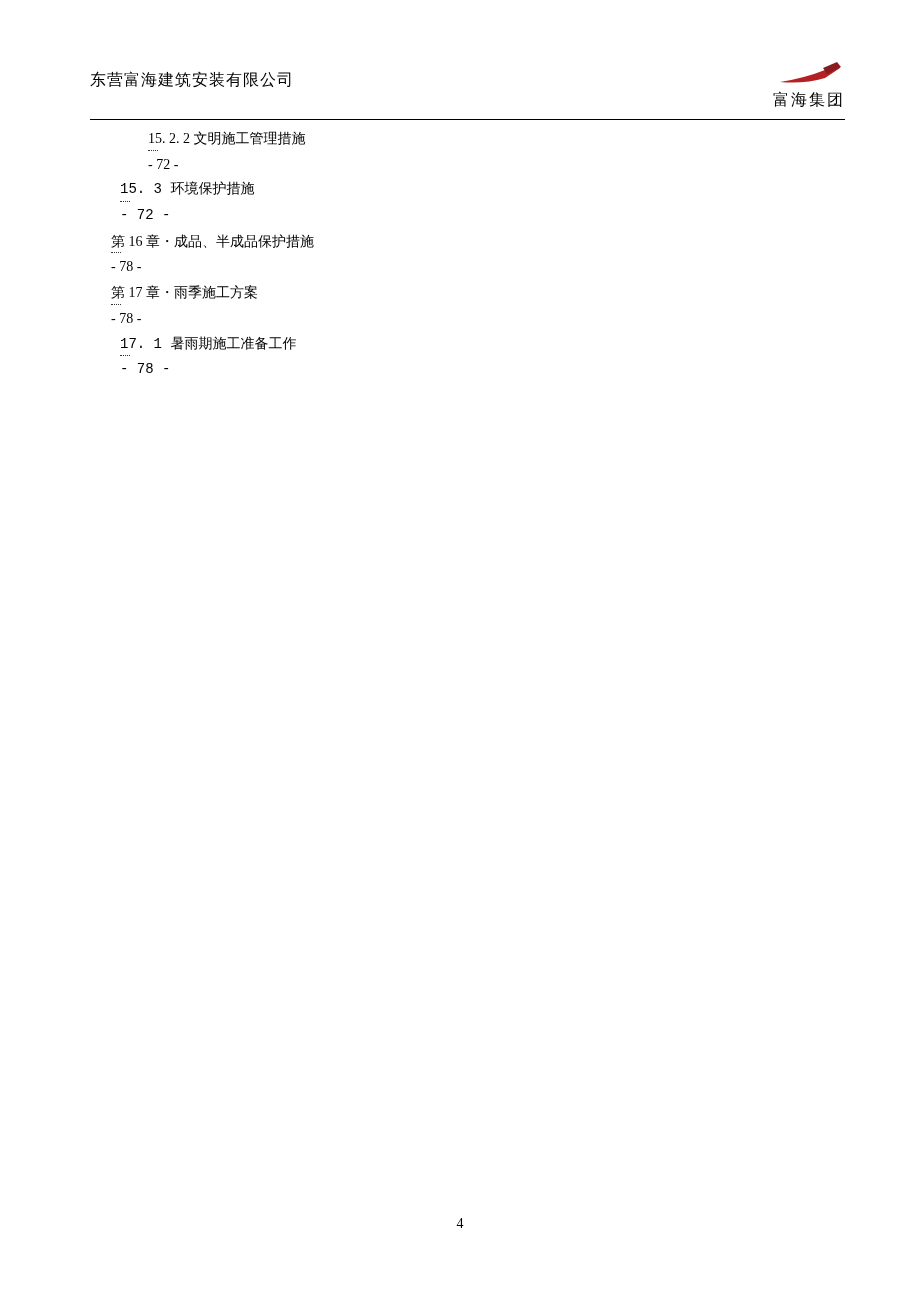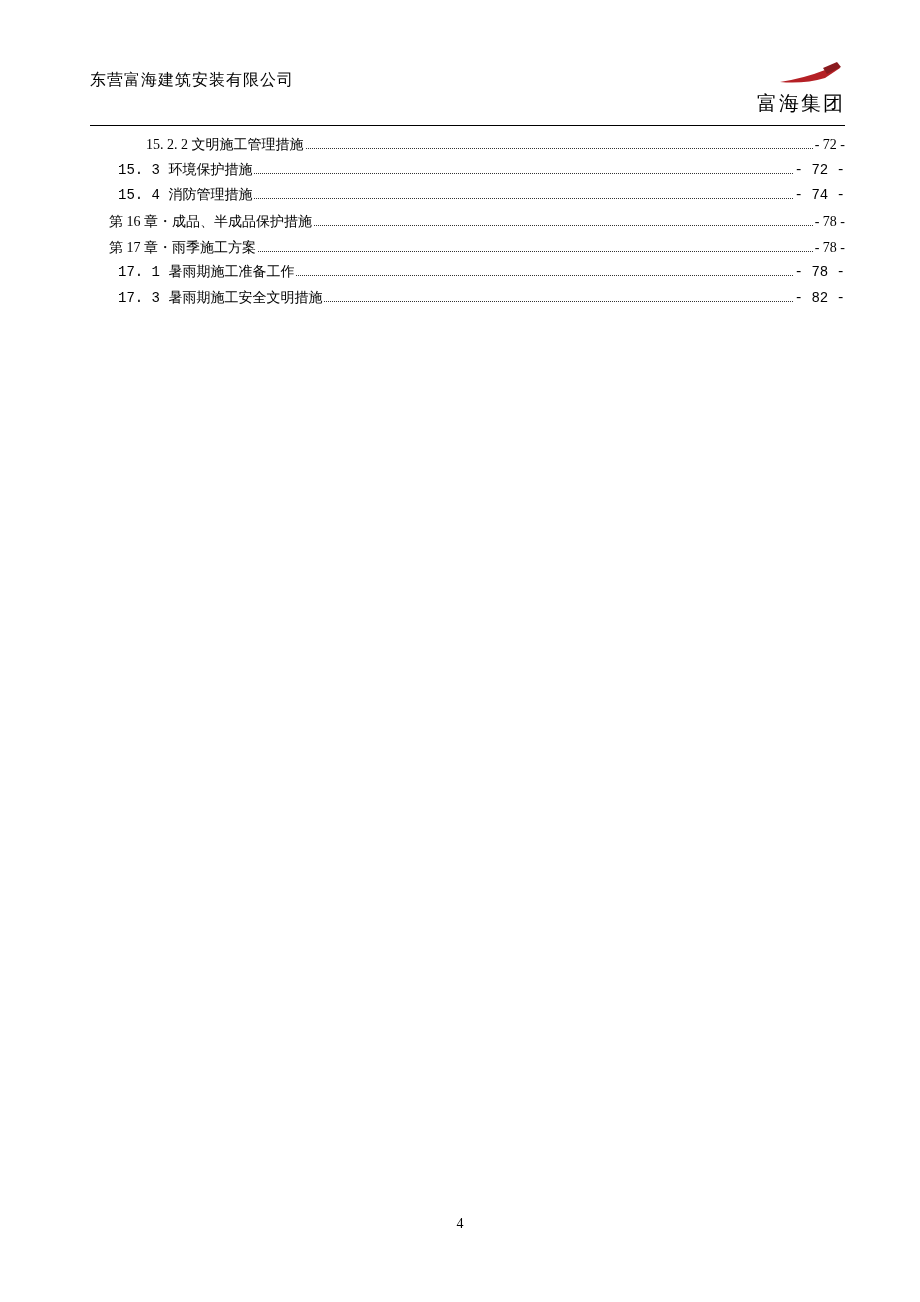--- a/index.html
+++ b/index.html
@@ -40,21 +40,21 @@
     }
 
     .logo-svg {
       width: 70px;
       height: 28px;
       display: block;
       margin-left: auto;
     }
 
     .logo-text {
-      font-size: 20px;
+      font-size: 16px;
       letter-spacing: 2px;
       margin-top: 2px;
       display: block;
     }
 
     .divider {
       border: none;
       border-top: 1.5px solid #000;
       margin-bottom: 8px;
     }
@@ -62,20 +62,21 @@
     .toc {
       font-size: 14px;
       line-height: 1.55;
     }
 
     .toc-row {
       display: flex;
       align-items: baseline;
       white-space: nowrap;
       margin-bottom: 4px;
+      flex-direction: column;
     }
 
     .toc-label {
       flex: 0 0 auto;
     }
 
     .toc-dots {
       flex: 1 1 auto;
       border-bottom: 1.5px dotted #333;
       margin: 0 2px 3px 2px;
@@ -120,41 +121,31 @@
       <div class="toc-row indent-2">
         <span class="toc-label">15. 2. 2 文明施工管理措施</span>
         <span class="toc-dots"></span>
         <span class="toc-page">- 72 -</span>
       </div>
       <div class="toc-row indent-1">
         <span class="toc-label">15. 3 环境保护措施</span>
         <span class="toc-dots"></span>
         <span class="toc-page">- 72 -</span>
       </div>
-      <div class="toc-row indent-1">
-        <span class="toc-label">15. 4 消防管理措施</span>
-        <span class="toc-dots"></span>
-        <span class="toc-page">- 74 -</span>
-      </div>
       <div class="toc-row indent-0">
         <span class="toc-label">第 16 章・成品、半成品保护措施</span>
         <span class="toc-dots"></span>
         <span class="toc-page">- 78 -</span>
       </div>
       <div class="toc-row indent-0">
         <span class="toc-label">第 17 章・雨季施工方案</span>
         <span class="toc-dots"></span>
         <span class="toc-page">- 78 -</span>
       </div>
       <div class="toc-row indent-1">
         <span class="toc-label">17. 1 暑雨期施工准备工作</span>
         <span class="toc-dots"></span>
         <span class="toc-page">- 78 -</span>
       </div>
-      <div class="toc-row indent-1">
-        <span class="toc-label">17. 3 暑雨期施工安全文明措施</span>
-        <span class="toc-dots"></span>
-        <span class="toc-page">- 82 -</span>
-      </div>
     </div>
 </div>
 
 <div class="page-number">4</div>
 
 </body></html>

